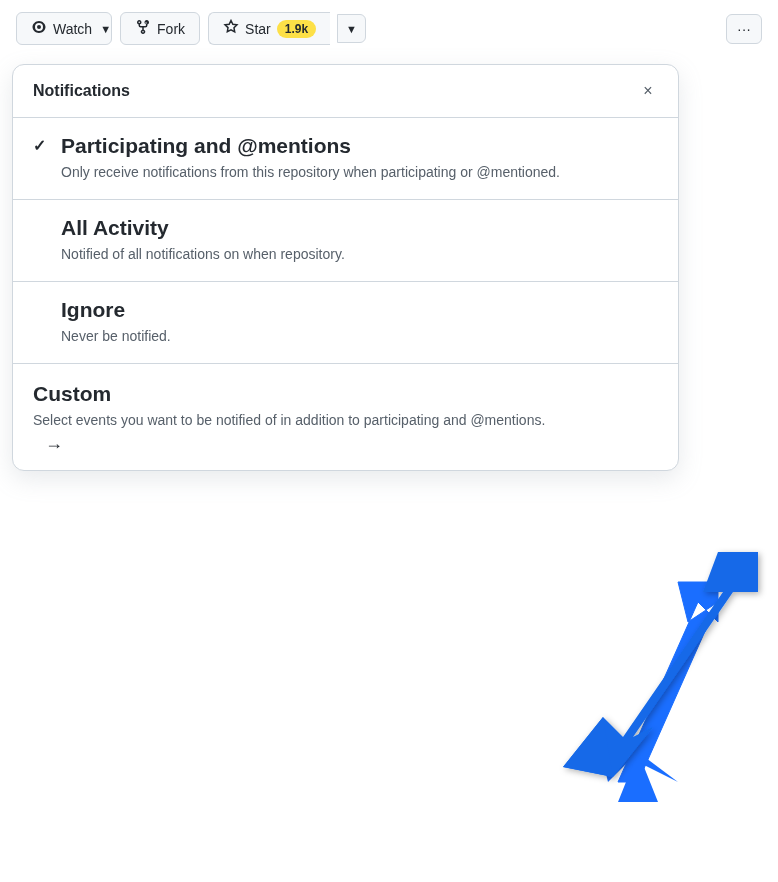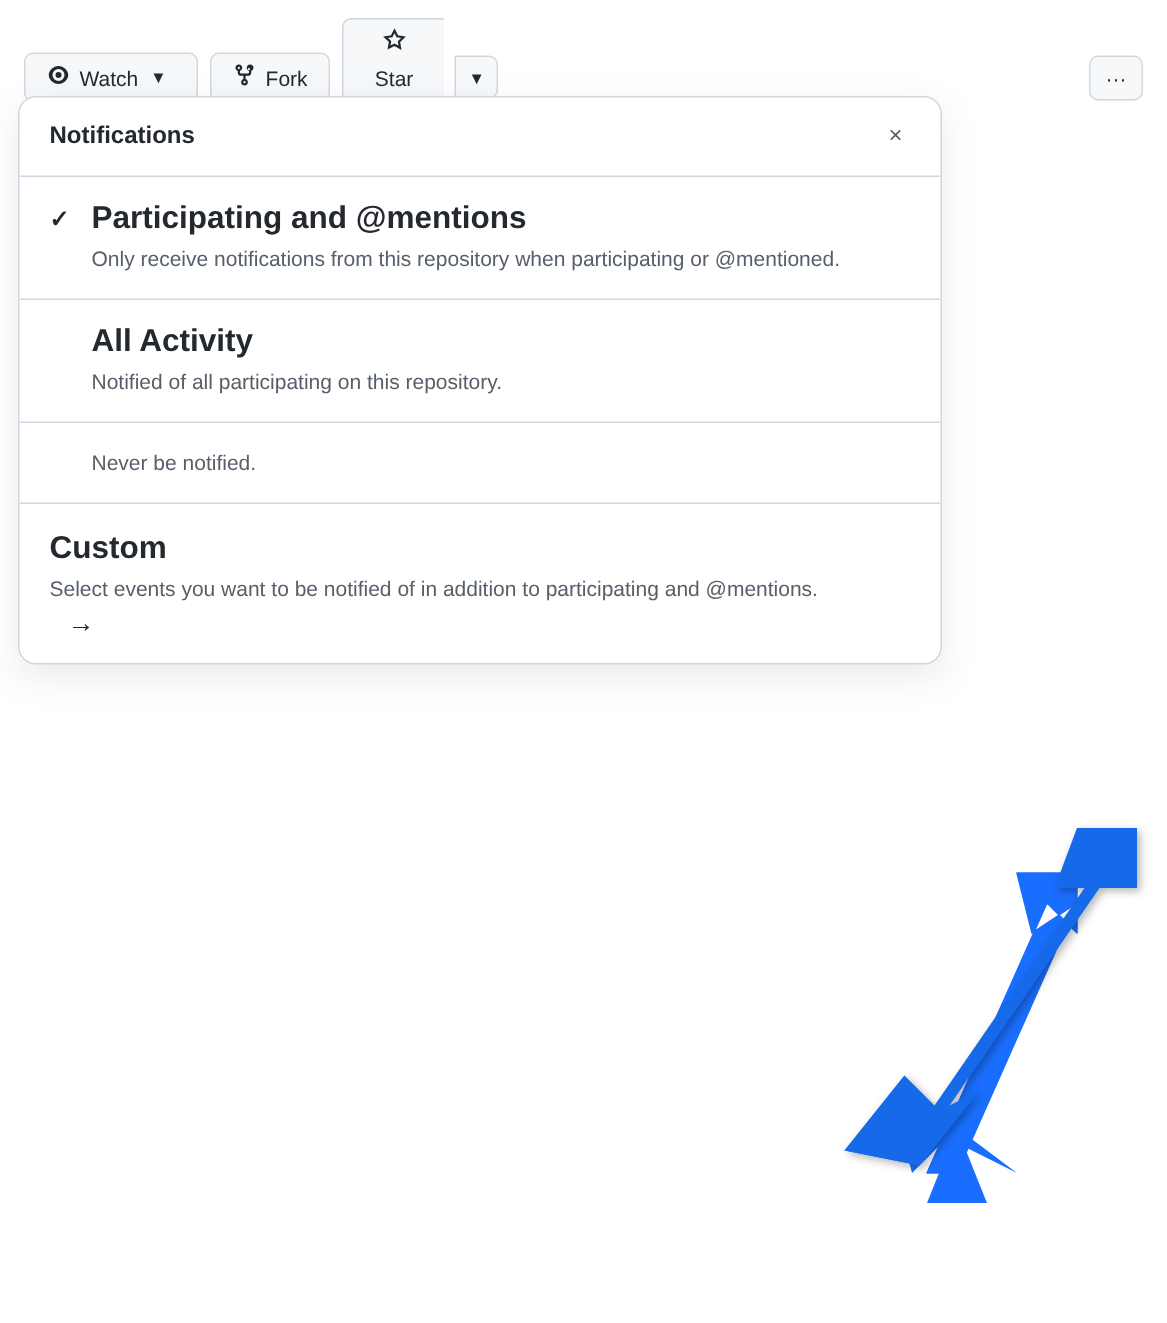--- a/index.html
+++ b/index.html
@@ -40,21 +40,21 @@
       border-radius: 6px;
       background: #f6f8fa;
       font-size: 14px;
       font-weight: 500;
       color: #24292f;
       cursor: pointer;
       white-space: nowrap;
     }
 
     .btn-watch {
-      padding-right: 20px;
+      padding-right: 0;
     }
 
     .btn-dropdown-arrow {
       padding: 6px 8px;
       border-left: 1px solid #d0d7de;
       border-radius: 0 6px 6px 0;
       border-top: 1px solid #d0d7de;
       border-bottom: 1px solid #d0d7de;
       border-right: 1px solid #d0d7de;
       background: #f6f8fa;
@@ -105,21 +105,21 @@
       color: #0969da;
       font-size: 14px;
       cursor: pointer;
     }
 
     
     .notifications-panel {
       position: absolute;
       top: 64px;
       left: 12px;
-      width: 616px;
+      width: 667px;
       background: #ffffff;
       border: 1px solid #d0d7de;
       border-radius: 12px;
       box-shadow: 0 8px 24px rgba(140,149,159,0.2);
       z-index: 100;
       overflow: hidden;
     }
 
     .panel-header {
       display: flex;
@@ -228,21 +228,21 @@
 
   <button class="btn-toolbar">
     <span>
       <svg width="16" height="16" viewBox="0 0 16 16" fill="currentColor">
         <path d="M5 3.25a.75.75 0 11-1.5 0 .75.75 0 011.5 0zm0 2.122a2.25 2.25 0 10-1.5 0v.878A2.25 2.25 0 005.75 8.5h1.5v2.128a2.251 2.251 0 101.5 0V8.5h1.5a2.25 2.25 0 002.25-2.25v-.878a2.25 2.25 0 10-1.5 0v.878a.75.75 0 01-.75.75h-4.5A.75.75 0 015 6.25v-.878zm3.75 7.378a.75.75 0 11-1.5 0 .75.75 0 011.5 0zm3-8.75a.75.75 0 11-1.5 0 .75.75 0 011.5 0z"></path>
       </svg>
     </span>
     <span>Fork</span>
   </button>
 
-  <button class="btn-toolbar" style="border-right: none; border-radius: 6px 0 0 6px; flex-direction: column;">
+  <button class="btn-toolbar" style="border-right: none; border-radius: 6px 0 0 6px;">
     <span>
       <svg width="16" height="16" viewBox="0 0 16 16" fill="none" stroke="currentColor" stroke-width="1.5">
         <path d="M8 1.5l1.84 3.73 4.12.6-2.98 2.9.7 4.1L8 10.77l-3.68 1.93.7-4.1L2.04 5.83l4.12-.6L8 1.5z"></path>
       </svg>
     </span>
     <span>Star</span>
     <span class="star-count-badge">1.9k</span>
   </button>
 
   <button class="btn-dropdown-arrow" style="border-left: 1px solid #d0d7de; border-radius: 0 6px 6px 0; margin-left: -1px;">
@@ -266,27 +266,28 @@
     <div class="notification-content">
       <div class="notification-title">Participating and @mentions</div>
       <div class="notification-desc">Only receive notifications from this repository when participating or @mentioned.</div>
     </div>
   </div>
 
   <div class="notification-item">
     <div class="check-area"></div>
     <div class="notification-content">
       <div class="notification-title">All Activity</div>
-      <div class="notification-desc">Notified of all participating on this repository.</div>
+      <div class="notification-desc">Notified of all notifications on when repository.</div>
     </div>
   </div>
 
   <div class="notification-item">
     <div class="check-area"></div>
     <div class="notification-content">
+      <div class="notification-title">Ignore</div>
       <div class="notification-desc">Never be notified.</div>
     </div>
   </div>
 
   <div class="notification-item">
     <div class="check-area"></div>
     <div class="notification-content">
       <div class="notification-title">Custom</div>
       <div class="notification-desc">Select events you want to be notified of in addition to participating and @mentions.</div>
     </div>

